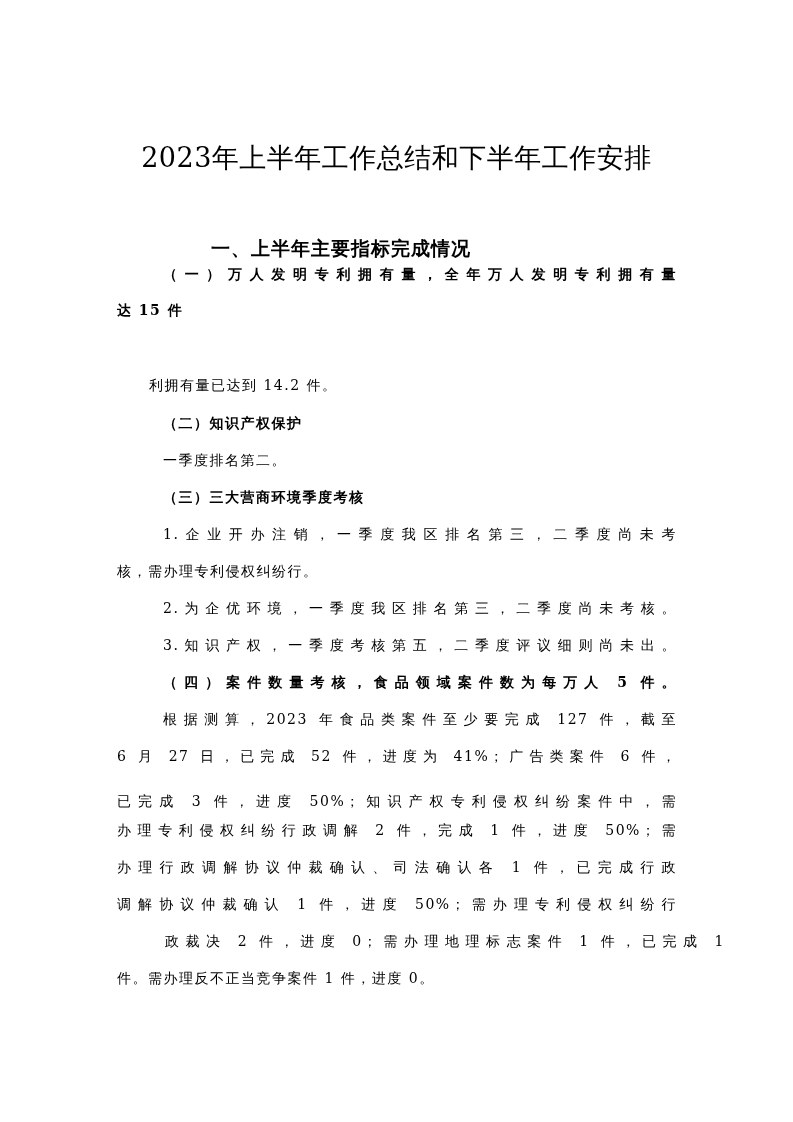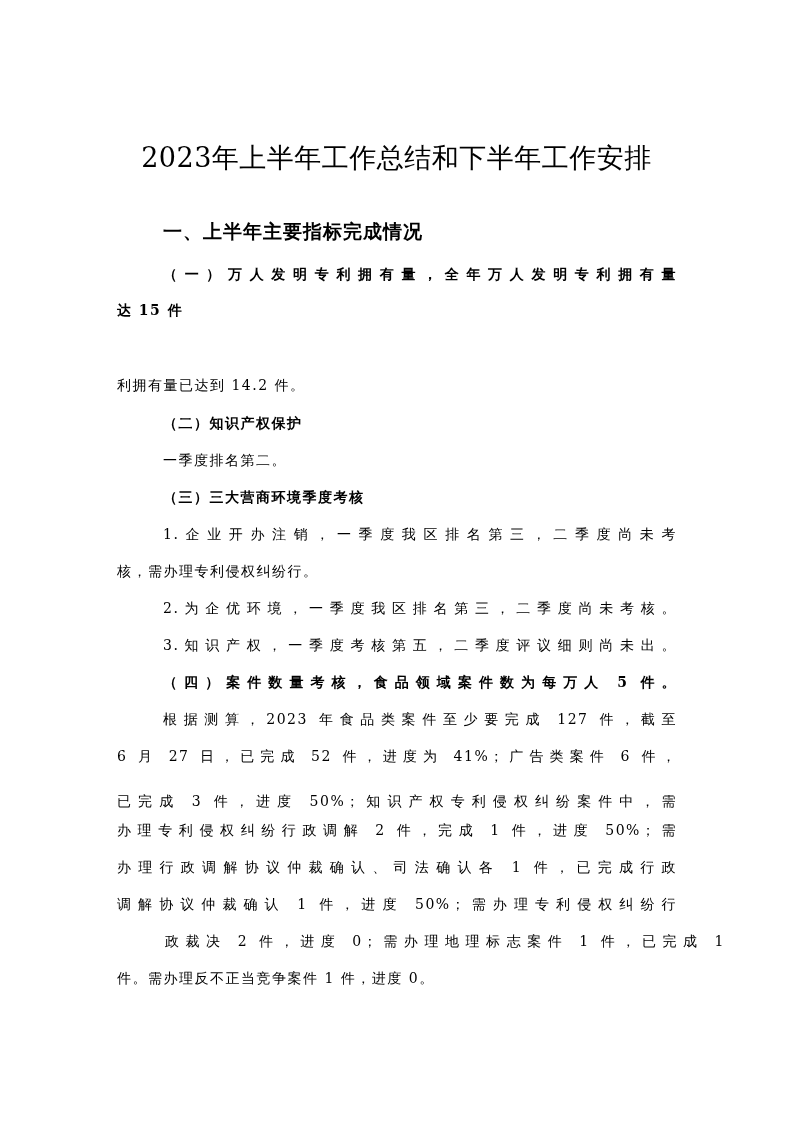--- a/index.html
+++ b/index.html
@@ -19,25 +19,25 @@
   .h1 { font-family: "DejaVu Sans", "Liberation Sans", sans-serif; font-weight: bold; font-size: 19px; letter-spacing: 1px; }
   .h2 { font-weight: bold; }
   .justify { text-align-last: justify; text-align: justify; white-space: normal; }
 </style>
 </head>
 <body>
 
 <div class="page">
   <div class="title">2023年上半年工作总结和下半年工作安排</div>
 
-  <div class="line indent h1" style="top:219px;">一、上半年主要指标完成情况</div>
+  <div class="line indent h1" style="top:236px;margin-left:48px;">一、上半年主要指标完成情况</div>
 
   <div class="line indent h2 justify" style="top:262px;">（一）万人发明专利拥有量，全年万人发明专利拥有量</div>
   <div class="line h2" style="top:298px;">达 15 件</div>
-  <div class="line" style="top:373px;">利拥有量已达到 14.2 件。</div>
+  <div class="line" style="top:373px;margin-left:32px;">利拥有量已达到 14.2 件。</div>
 
   <div class="line indent h2" style="top:411px;">（二）知识产权保护</div>
   <div class="line indent" style="top:448px;">一季度排名第二。</div>
 
   <div class="line indent h2" style="top:485px;">（三）三大营商环境季度考核</div>
   <div class="line indent justify" style="top:522px;">1.企业开办注销，一季度我区排名第三，二季度尚未考</div>
   <div class="line" style="top:559px;">核，需办理专利侵权纠纷行。</div>
   <div class="line indent justify" style="top:596px;">2.为企优环境，一季度我区排名第三，二季度尚未考核。</div>
   <div class="line indent justify" style="top:633px;">3.知识产权，一季度考核第五，二季度评议细则尚未出。</div>
 

